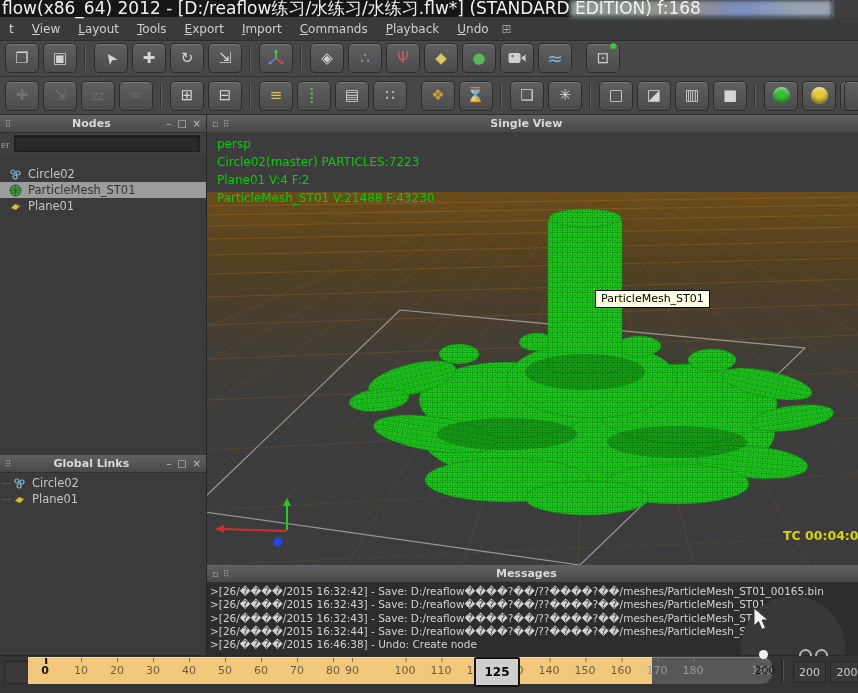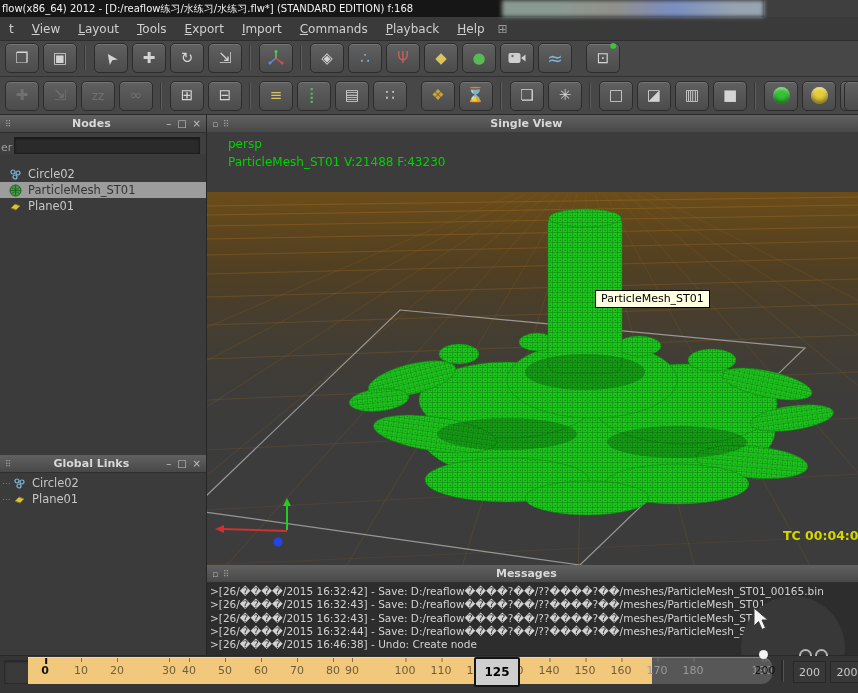--- a/index.html
+++ b/index.html
@@ -1,21 +1,21 @@
 <!DOCTYPE html>
 <html><head>
 <meta charset="utf-8">
 <style>
   html,body{margin:0;padding:0;background:#222;}
   #app{position:relative;width:858px;height:693px;overflow:hidden;background:#3f3f3f;
        font-family:"DejaVu Sans",sans-serif;-webkit-font-smoothing:antialiased;}
 
   
-  .titlebar{position:absolute;left:0;top:0;width:764px;height:17px;background:#161616;
-            color:#f2f2f2;font-size:10px;line-height:17px;white-space:nowrap;z-index:20;}
+  .titlebar{position:absolute;left:0;top:0;width:832px;height:17px;background:#161616;
+            color:#f2f2f2;font-size:17px;line-height:17px;white-space:nowrap;z-index:20;}
   .titlebar .blur{position:absolute;right:0;top:0;width:262px;height:17px;filter:blur(2px);
     background:
       radial-gradient(circle at 8% 50%, #8a9a93 0 14%, transparent 55%),
       radial-gradient(circle at 30% 45%, #9a8a80 0 12%, transparent 50%),
       radial-gradient(circle at 58% 50%, #7a8fc0 0 14%, transparent 52%),
       radial-gradient(circle at 84% 50%, #97a3b0 0 20%, transparent 60%),
       linear-gradient(90deg,#4a535c,#68747f 40%,#55616c);}
   .titlebar .ttl{position:relative;z-index:2;padding-left:2px;}
 
   
@@ -53,39 +53,39 @@
               align-items:center;border-bottom:1px solid #2f2f2f;}
   .panel-head .grip{color:#9d9d9d;font-size:9px;margin:0 5px;}
   .panel-head .ph-title{flex:1;text-align:center;font-size:11px;font-weight:bold;color:#d8d8d8;}
   .panel-head .ctl{color:#c2c2c2;font-size:10px;margin:0 4px 0 0;letter-spacing:1px;display:flex;gap:5px;}
   .panel-head .ctl span{cursor:default;}
   .mini{color:#b5b5b5;font-size:9px;margin-left:5px;}
 
   
   .nodes-panel{position:absolute;left:0;top:115px;width:207px;height:340px;background:#3b3b3b;
                border-right:1px solid #262626;box-sizing:border-box;z-index:10;}
-  .filter-row{height:21px;display:flex;align-items:flex-end;background:#3f3f3f;}
+  .filter-row{height:21px;display:flex;align-items:center;background:#3f3f3f;font-family:Liberation Serif, serif;}
   .filter-label{color:#9a9a9a;font-size:11px;width:13px;padding-left:1px;}
   .filter-input{flex:1;height:15px;margin-right:6px;background:#2a2a2a;border:1px solid #1d1d1d;
                 box-shadow:inset 0 1px 2px rgba(0,0,0,.5);}
   .node-list{padding-top:12px;}
   .nrow{height:16px;display:flex;align-items:center;font-size:11.5px;color:#c6c6c6;}
   .nrow.selected{background:#9c9c9c;color:#343434;}
   .nrow svg{margin:0 6px 0 9px;flex:none;}
   .grow{height:16px;display:flex;align-items:center;font-size:11.5px;color:#c6c6c6;}
   .grow .dots{color:#8a8a8a;font-size:8px;margin:0 1px 0 2px;}
   .grow svg{margin:0 6px 0 2px;flex:none;}
   .globals-panel{position:absolute;left:0;top:455px;width:207px;height:200px;background:#3b3b3b;
                  border-right:1px solid #262626;box-sizing:border-box;z-index:10;}
   .glist{padding-top:2px;}
 
   
   .viewport{position:absolute;left:207px;top:115px;width:651px;height:450px;background:#3c3c3c;z-index:5;}
   .vp-canvas{position:absolute;left:0;top:17px;width:651px;height:433px;overflow:hidden;}
-  .overlay{position:absolute;left:10px;top:5px;z-index:4;margin-left:11px;}
+  .overlay{position:absolute;left:10px;top:5px;z-index:4;}
   .overlay div{height:18px;font-size:12px;color:#00d200;white-space:nowrap;}
   .tooltip{position:absolute;left:388px;top:158px;background:#ffffe1;border:1px solid #000;
            color:#000;font-size:11px;padding:1px 5px 2px;z-index:5;white-space:nowrap;}
   .timecode{position:absolute;left:576px;top:396px;color:#d6d600;font-weight:bold;
             font-size:12.5px;white-space:nowrap;z-index:4;}
 
   
   .messages{position:absolute;left:207px;top:565px;width:651px;height:90px;background:#2d2d2d;z-index:4;}
   .msg-body{padding:2px 0 0 3px;position:relative;z-index:1;}
   .msg-line{font-size:10.5px;line-height:13.3px;color:#d2d2d2;white-space:nowrap;overflow:hidden;}
@@ -138,21 +138,21 @@
 
   <div class="menubar">
     <span class="menu-item crop">t</span>
     <span class="menu-item">View</span>
     <span class="menu-item">Layout</span>
     <span class="menu-item">Tools</span>
     <span class="menu-item">Export</span>
     <span class="menu-item">Import</span>
     <span class="menu-item">Commands</span>
     <span class="menu-item">Playback</span>
-    <span class="menu-item">Help</span>
+    <span class="menu-item">Undo</span>
     <span class="menu-extra">⊞</span>
   </div>
 
   <div class="toolbar r1">
     <div class="tb">
         <span class="ic">❒</span>
       </div>
     <div class="tb">
         <span class="ic">▣</span>
       </div>
@@ -449,20 +449,22 @@
           <line x1="80" y1="398" x2="80" y2="371" stroke="#22cc22" stroke-width="2"></line>
           <path d="M80 366 l-4 8 h8 z" fill="#22cc22"></path>
           <line x1="80" y1="399" x2="14" y2="397" stroke="#d03030" stroke-width="2"></line>
           <path d="M8 397 l9 -4 v8 z" fill="#d03030"></path>
           <circle cx="71" cy="410" r="4.5" fill="#2244ee"></circle>
         </g>
       </svg>
 
       <div class="overlay">
         <div>persp</div>
+        <div>Circle02(master) PARTICLES:7223</div>
+        <div>Plane01 V:4 F:2</div>
         <div>ParticleMesh_ST01 V:21488 F:43230</div>
       </div>
 
       <div class="tooltip">ParticleMesh_ST01</div>
       <div class="timecode">TC 00:04:09</div>
     </div>
   </div>
 
   <div class="messages">
     <div class="panel-head">
@@ -481,21 +483,21 @@
   </div>
 
   <div class="disc"></div>
 
   <div class="timeline">
     <div class="tl-leftbox"></div>
     <div class="tl-band">
       <span class="tl-label zero" style="left:17px">0</span>
       <span class="tl-label" style="left:53px">10</span>
       <span class="tl-label" style="left:89px">20</span>
-      <span class="tl-label" style="left:141px">30</span>
+      <span class="tl-label" style="left:125px">30</span>
       <span class="tl-label" style="left:161px">40</span>
       <span class="tl-label" style="left:197px">50</span>
       <span class="tl-label" style="left:233px">60</span>
       <span class="tl-label" style="left:269px">70</span>
       <span class="tl-label" style="left:305px">80</span>
       <span class="tl-label" style="left:324px">90</span>
       <span class="tl-label" style="left:377px">100</span>
       <span class="tl-label" style="left:413px">110</span>
       <span class="tl-label" style="left:449px">120</span>
       <span class="tl-label" style="left:485px">130</span>

